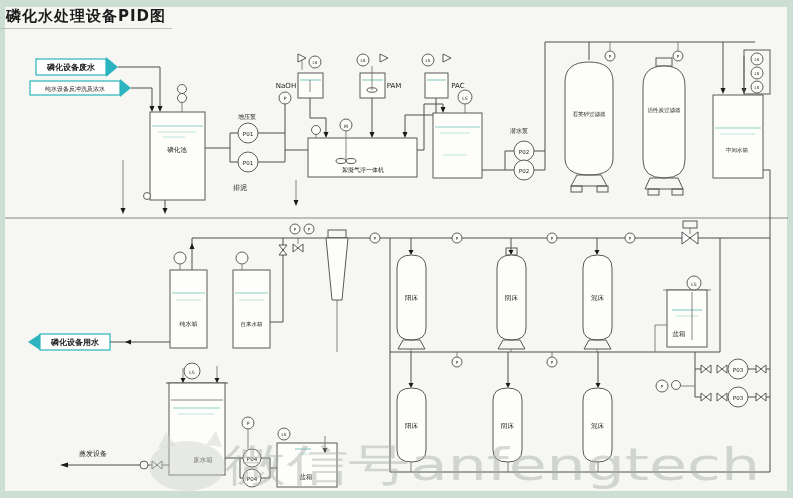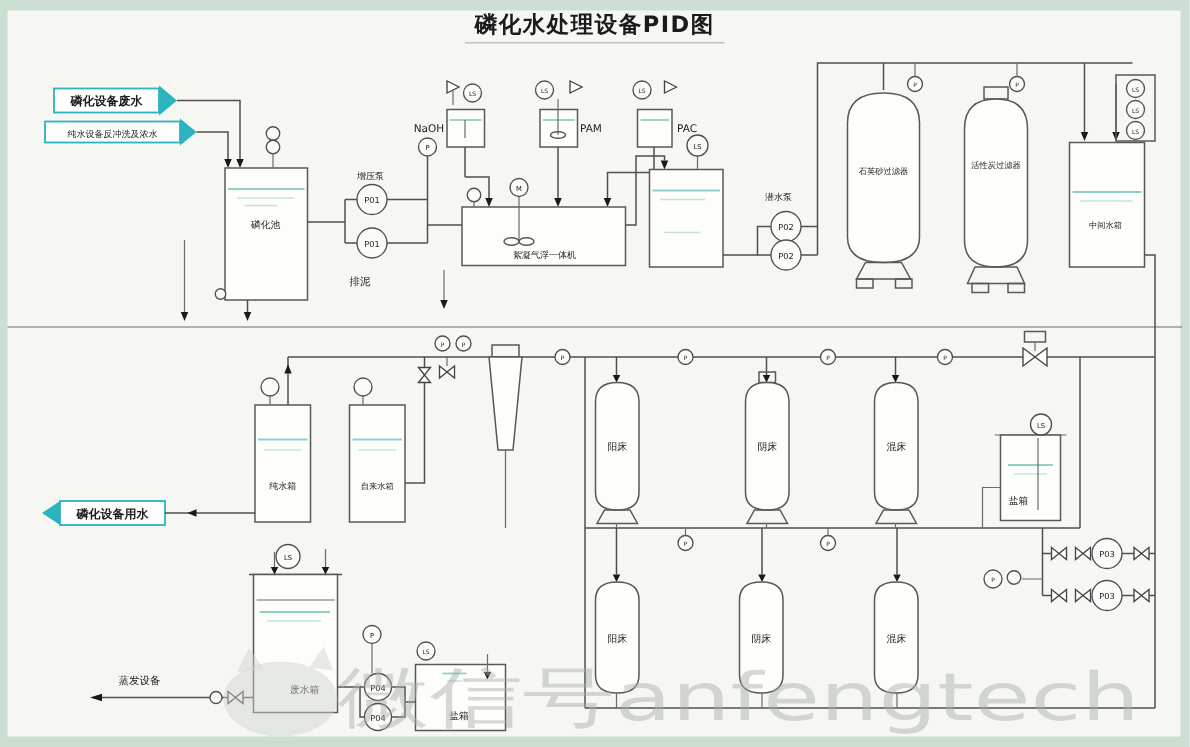--- a/index.html
+++ b/index.html
@@ -1,19 +1,19 @@
 <!DOCTYPE html>
 <html><head>
 <meta charset="utf-8">
 <style>
   html,body{margin:0;padding:0;}
   body{background:#e8eee9;font-family:"DejaVu Sans",sans-serif;}
   #stage{position:relative;width:793px;height:498px;background:#cddfd3;overflow:hidden;}
   #paper{position:absolute;left:5px;top:7px;width:782px;height:484px;background:#f6f7f3;}
-  #title{position:absolute;left:0;top:6px;width:793px;text-align:center;}
+  #title{position:absolute;left:0;top:6px;width:793px;}
   #title span{display:inline-block;font-size:15px;font-weight:bold;color:#1b1b1b;
     letter-spacing:1px;border-bottom:1px solid #b9c4bb;padding:0 6px 2px 6px;}
   svg{position:absolute;left:0;top:0;}
   svg text{font-family:"DejaVu Sans",sans-serif;fill:#1c1c1c;}
   .pl{stroke:#4f4f4f;stroke-width:1;fill:none;}
   .pl2{stroke:#6b6b6b;stroke-width:0.8;fill:none;}
   .eq{stroke:#585858;stroke-width:1;fill:#fdfdfa;}
   .eqn{stroke:#585858;stroke-width:1;fill:none;}
   .inst{stroke:#4f4f4f;stroke-width:0.9;fill:#fbfcf9;}
   .wl{stroke:#8fd0c8;stroke-width:1.2;}

